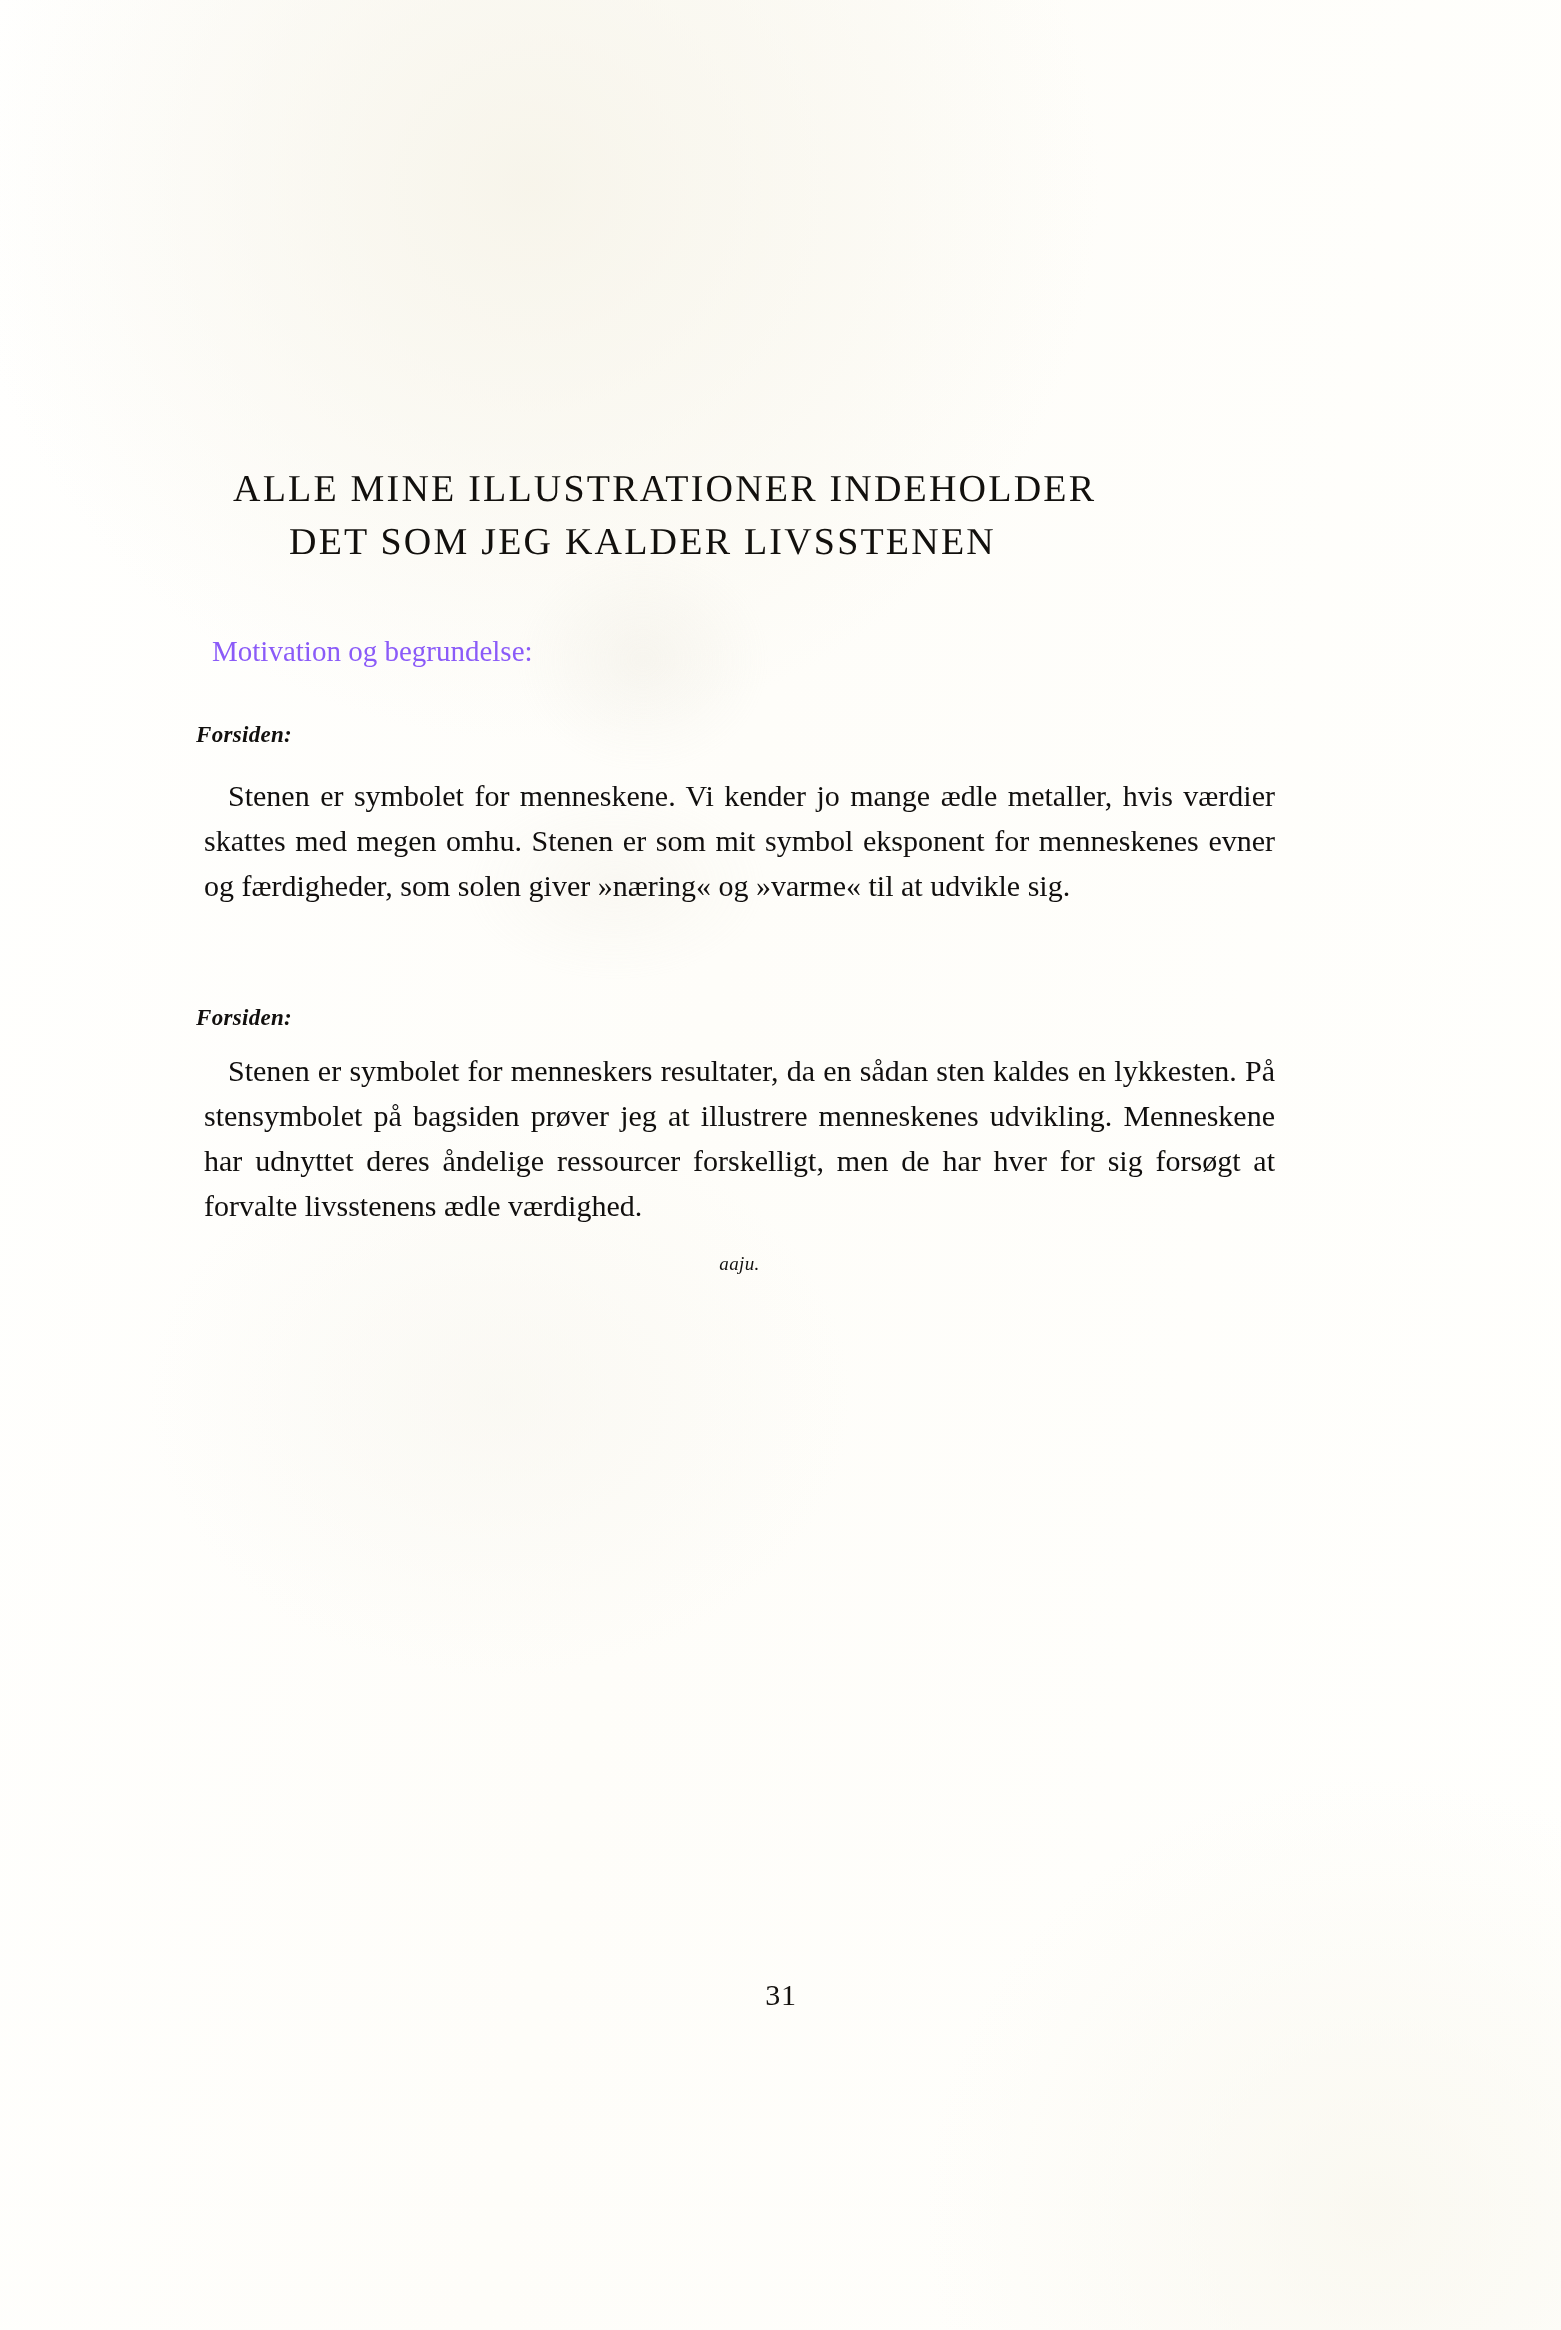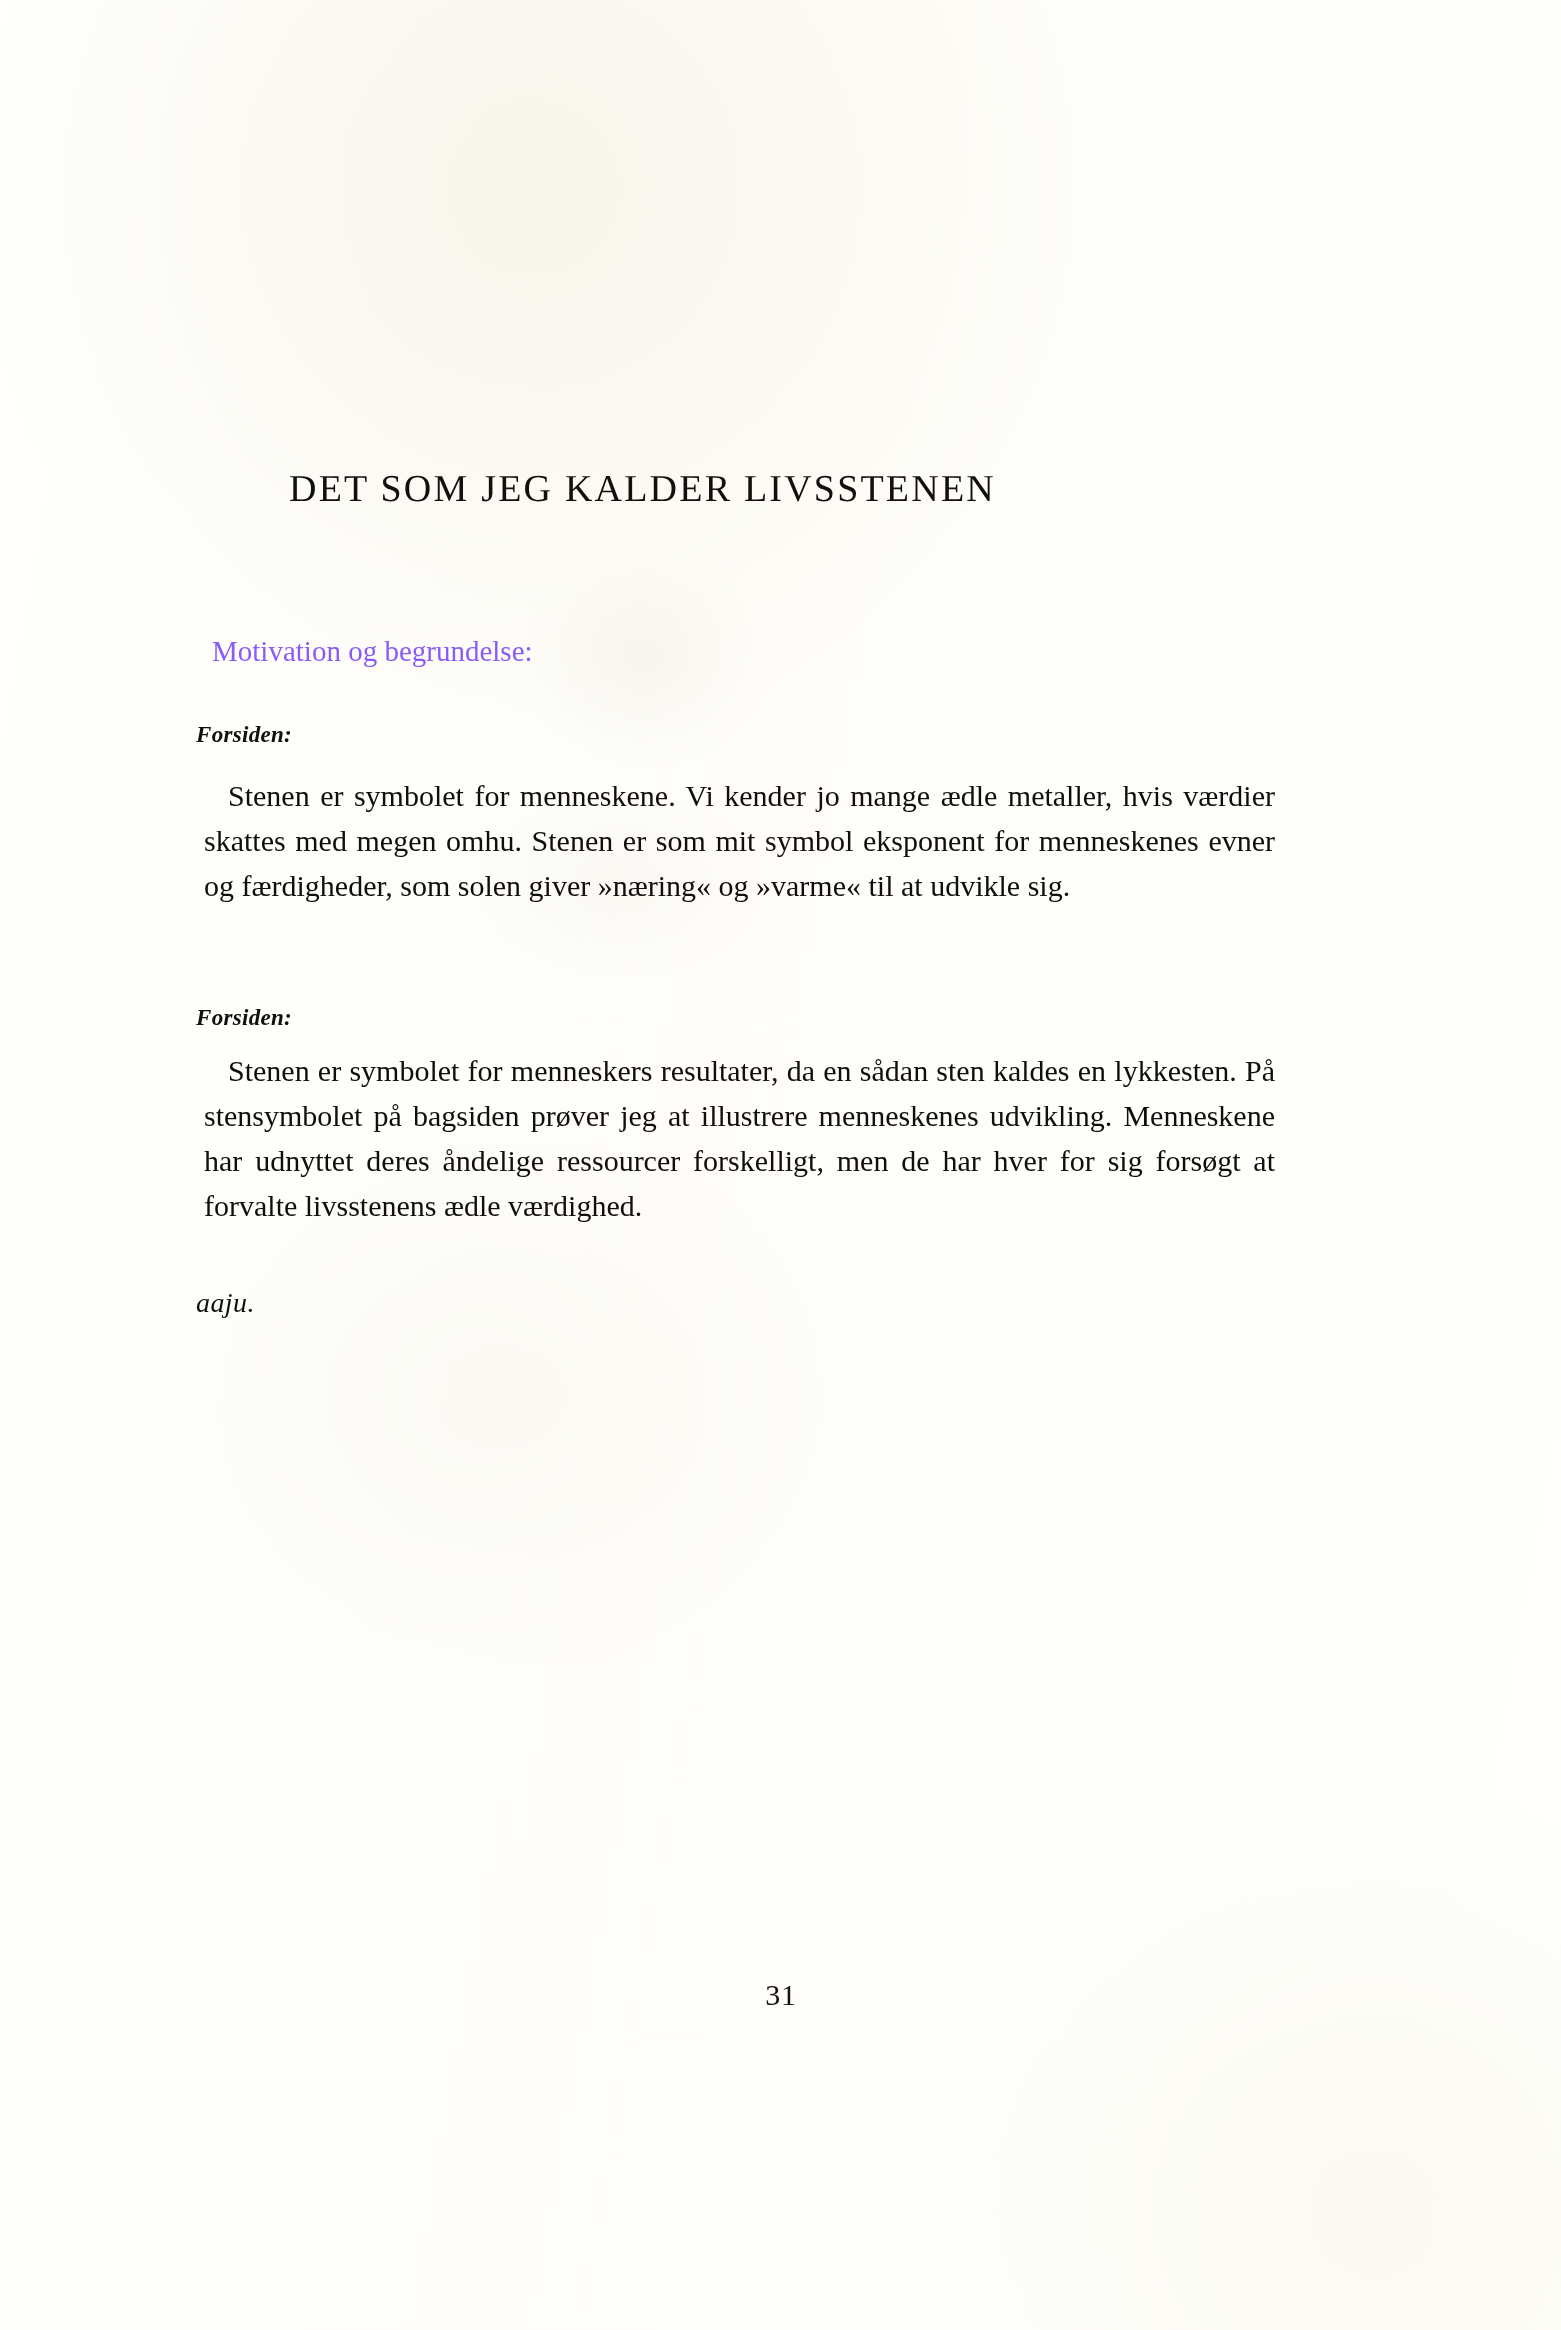--- a/index.html
+++ b/index.html
@@ -118,26 +118,26 @@
   
   #lead-motivation { top: 630px; }
   #label-forsiden  { top: 714px; }
   #para-forsiden   { top: 765px; }
   #label-bagsiden  { top: 997px; }
   #para-bagsiden   { top: 1040px; }
 
   .signature {
     position: absolute;
     left: 196px;
-    top: 1283px;
+    top: 1244px;
     width: 1087px;
-    text-align: left;
+    text-align: center;
     padding-right: 49px;
     font-style: italic;
-    font-size: 28px;
+    font-size: 19px;
     line-height: 39px;
     color: #141210;
     letter-spacing: 0.4px;
   }
 
   
   .folio {
     position: absolute;
     left: 0;
     top: 1944px;
@@ -159,20 +159,21 @@
 <body>
 
 <div id="page">
 
   <div id="paper-texture"></div>
   <div id="bleed-through"></div>
 
   <div id="content">
 
     <div class="title-block">
+      <div class="title-line title-line-1">ALLE MINE ILLUSTRATIONER INDEHOLDER</div>
       <div class="title-line title-line-2">DET SOM JEG KALDER LIVSSTENEN</div>
     </div>
 
     <div class="lead-line" id="lead-motivation">Motivation og begrundelse:</div>
 
     <div class="section-label" id="label-forsiden">Forsiden:</div>
 
     <div class="textblock" id="para-forsiden">
       <p class="para">Stenen er symbolet for menneskene. Vi kender jo mange ædle metaller, hvis værdier skattes med megen omhu. Stenen er som mit symbol eksponent for menneskenes evner og færdigheder, som solen giver »næring« og »varme« til at udvikle sig.</p>
     </div>

